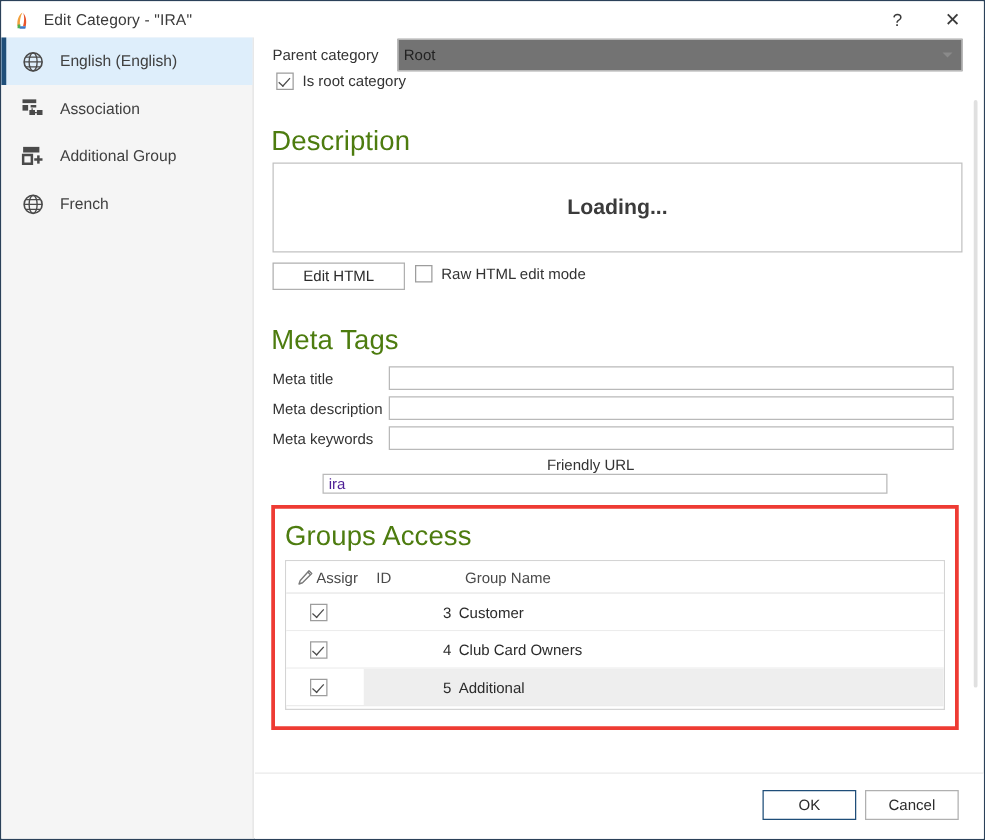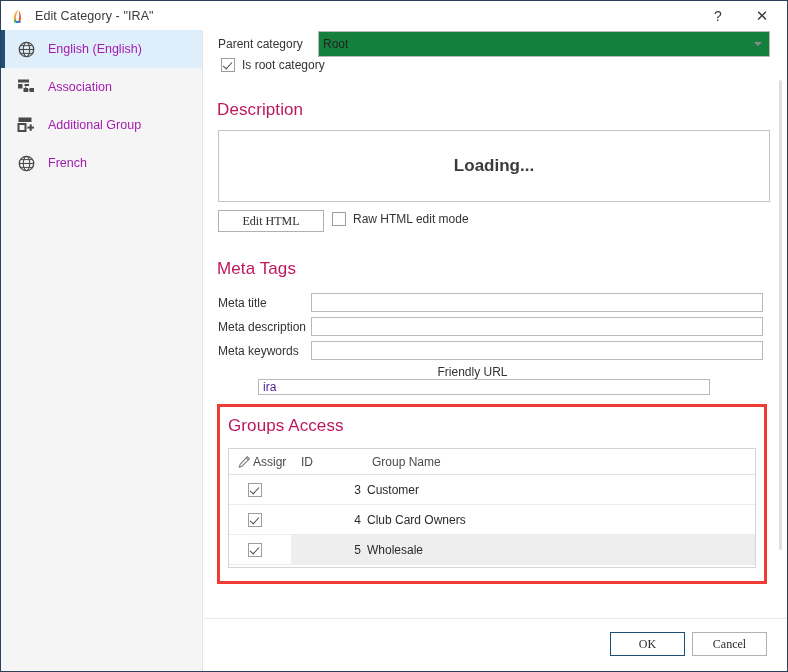--- a/index.html
+++ b/index.html
@@ -93,21 +93,21 @@
     width: 22px;
     height: 22px;
     display: flex;
     align-items: center;
     justify-content: center;
     flex: 0 0 auto;
   }
   .side-label {
     margin-left: 11px;
     font-size: 12.5px;
-    color: #a21caf;
+    color: #404040;
     white-space: nowrap;
   }
 
   
   #content {
     position: absolute;
     left: 203px;
     top: 29px;
     width: 583px;
     height: 588px;
@@ -140,21 +140,21 @@
     color: #4c1d95;
     padding: 0 4px;
     outline: none;
   }
   .text-input::placeholder { color: #9a9a9a; }
 
   .combo {
     position: relative;
     box-sizing: border-box;
     border: 1px solid #b9b9b9;
-    background: #15803d;
+    background: #737373;
     height: 26px;
     display: flex;
     align-items: center;
     padding: 0 4px;
     font-size: 12px;
     color: #222222;
   }
   .combo .arrow {
     position: absolute;
     right: 7px;
@@ -187,22 +187,22 @@
     transform: rotate(42deg);
   }
   .cb-label {
     margin-left: 7px;
     font-size: 12px;
     color: #333333;
     white-space: nowrap;
   }
 
   .section-title {
-    font-size: 17px;
-    color: #be185d;
+    font-size: 22px;
+    color: #4d7c0f;
     font-weight: normal;
     letter-spacing: 0.1px;
   }
 
   #desc-box {
     box-sizing: border-box;
     border: 1px solid #c2c2c2;
     background: #ffffff;
     display: flex;
     align-items: center;
@@ -211,21 +211,21 @@
   #desc-loading {
     font-size: 17px;
     font-weight: bold;
     color: #3b3b3b;
   }
 
   .btn {
     box-sizing: border-box;
     border: 1px solid #b0b0b0;
     background: #ffffff;
-    font-family: Liberation Serif, serif;
+    font-family: Liberation Sans, sans-serif;
     font-size: 12px;
     color: #2b2b2b;
     display: flex;
     align-items: center;
     justify-content: center;
     cursor: default;
   }
   .btn.primary {
     border: 1px solid #1f4e79;
   }
@@ -518,21 +518,21 @@
             <div class="grid-row">
               <span class="checkbox checked cell-check"></span>
               <span class="cell-id">4</span>
               <span class="cell-name">Club Card Owners</span>
             </div>
 
             <div class="grid-row selected">
               <span class="rowbg"></span>
               <span class="checkbox checked cell-check"></span>
               <span class="cell-id">5</span>
-              <span class="cell-name">Wholesale</span>
+              <span class="cell-name">Additional</span>
             </div>
 
           </div>
         </div>
       </div>
 
     </div>
   </div>
 
   <div id="vscroll">

